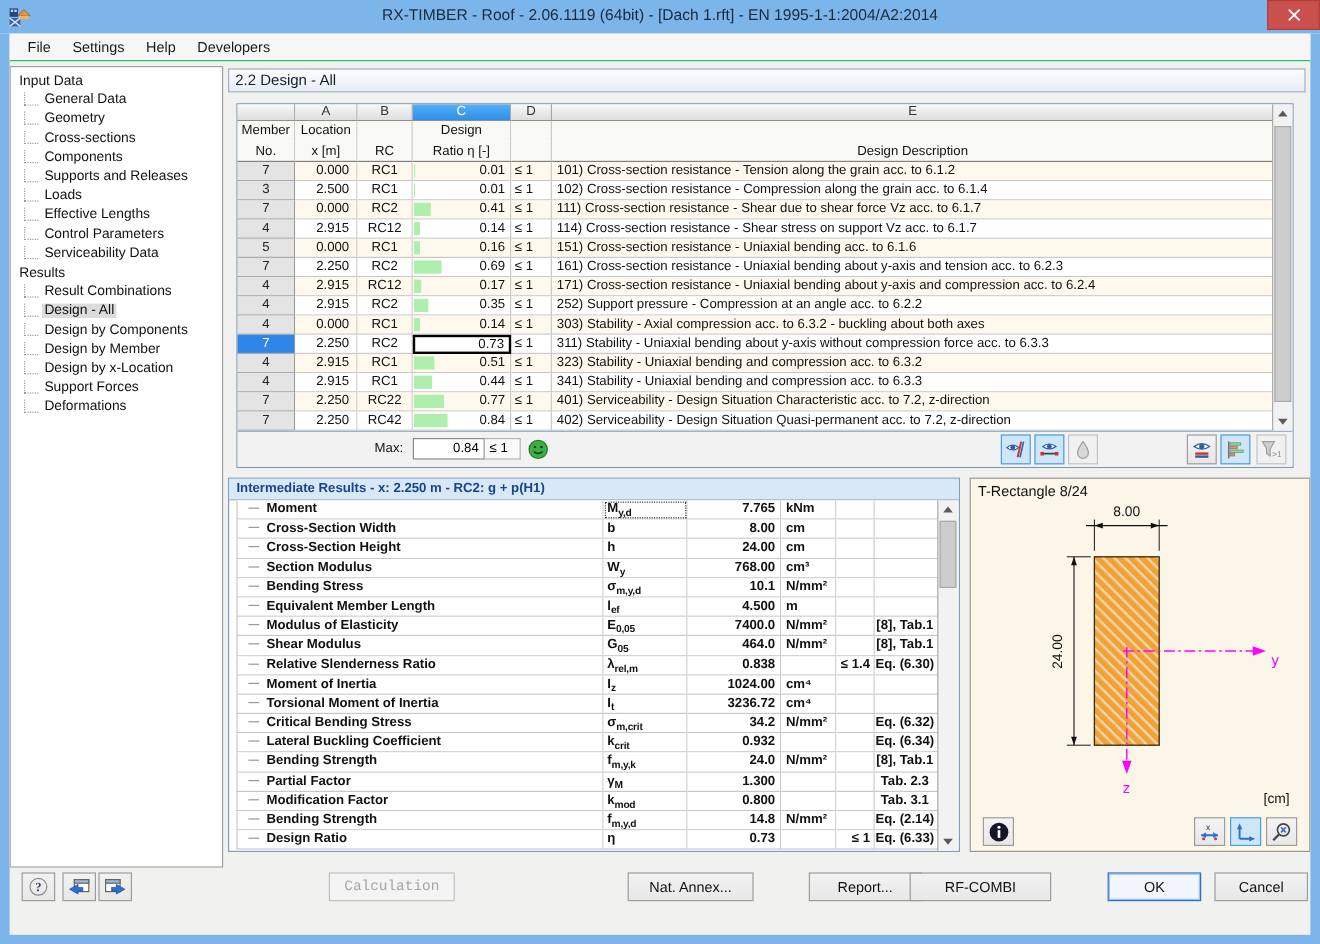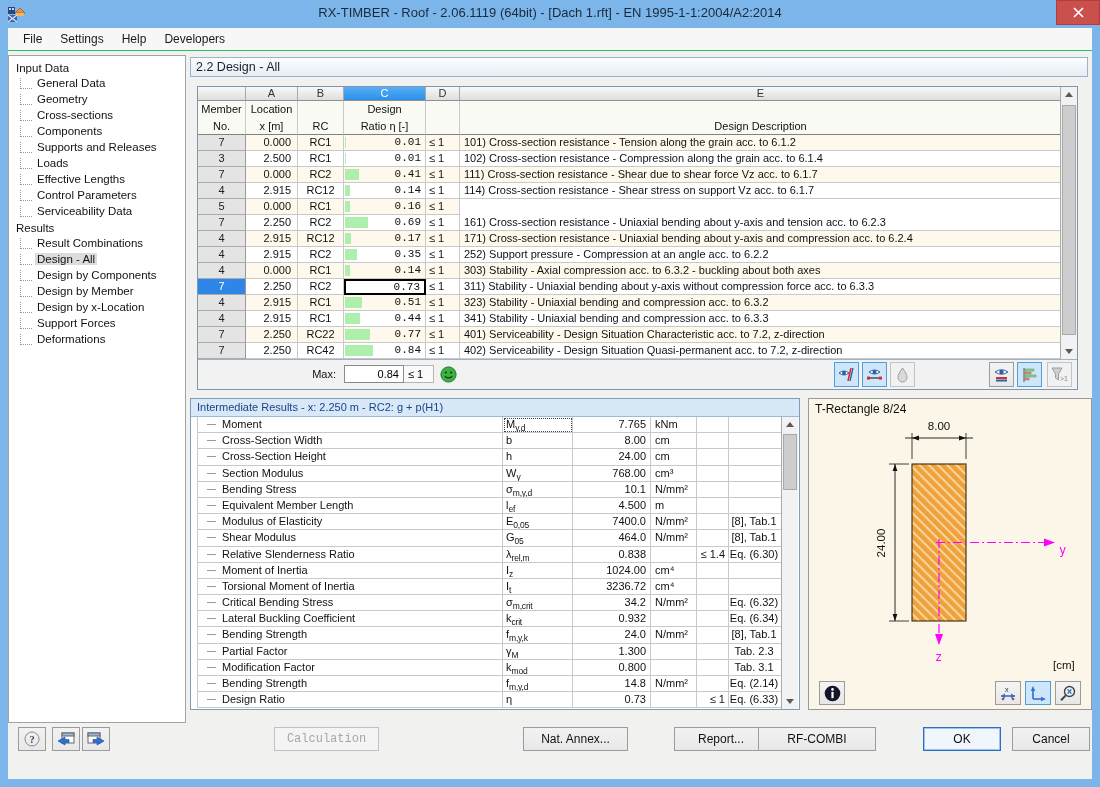--- a/index.html
+++ b/index.html
@@ -63,21 +63,21 @@
   .drow .cell { height:16px; line-height:15px; }
   .drow.odd  .cell { background:#FEF9EC; }
   .drow.even .cell { background:#FFFFFF; }
   .drow .c-m { background:#E4E4E4 !important; border-right:1px solid #9A9A9A;
                border-bottom:1px solid #ABABAB; text-align:center; color:#222; }
   .drow .c-m.sel-member { background:#2E86E8 !important; color:#FFF; }
   .drow .c-a { text-align:right; padding-right:6px; }
   .drow .c-b { text-align:center; }
   .drow .c-d { padding-left:3px; }
   .drow .c-e { padding-left:4px; }
-  .ratio-cell { position:relative;font-family:Liberation Mono, monospace; }
+  .ratio-cell { position:relative; }
   .ratio-bar { position:absolute; left:1px; top:2px; bottom:2px; background:#AEEFAD; }
   .ratio-val { position:absolute; right:4px; top:0; line-height:15px; }
   .ratio-cell.sel-cell { border:2px solid #000; background:#FFF !important; }
   .ratio-cell.sel-cell .ratio-val { line-height:12px; }
 
   
   .vscroll { position:absolute; background:#F2F2F2; border-left:1px solid #ABABAB; width:17px; }
   .vs-main { right:0; top:0; height:272px; }
   .sb-arrow { position:absolute; left:0; width:16px; height:15px; display:flex;
               align-items:center; justify-content:center; cursor:pointer; }
@@ -95,21 +95,21 @@
   .max-limit { position:absolute; left:206px; top:5px; width:30px; height:18px; background:#FAFAFA;
                border:1px solid #B5B5B5; border-left:none; font-size:11px; padding:2px 0 0 4px; }
   .smiley { position:absolute; left:242px; top:6px; }
   .tb-btn { position:absolute; top:2px; width:25px; height:25px; background:linear-gradient(#F4F4F4,#E7E7E7);
             border:1px solid #9C9C9C; display:flex; align-items:center; justify-content:center; cursor:pointer; }
   .tb-btn.active { background:#CDE6F9; border:1px solid #4E9FDC; }
   .tb-btn.disabled { background:#F1F1F1; border:1px solid #C4C4C4; }
 
   
   .int-panel { position:absolute; left:190px; top:398px; width:610px; height:312px;
-               background:#FFFFFF; border:1px solid #7F9DB9; }
+               background:#FFFFFF; border:1px solid #7F9DB9;font-weight:bold; }
   .int-header { position:absolute; left:0; right:0; top:0; height:18px; background:#D8E8F7;
                 border-bottom:1px solid #9DB9D4; color:#17448A; font-size:11px; padding:2px 0 0 6px; }
   .int-grid { position:absolute; left:6px; top:18px; width:586px; }
   .irow { display:flex; }
   .irow .cell { height:16.2px; line-height:15px; background:#FFF; border-right:1px solid #C9C9C9;
                 border-bottom:1px solid #C9C9C9; }
   .irow .cell:first-child { border-left:1px solid #C9C9C9; }
   .i-label { width:306px; }
   .i-sym { width:70px; padding-left:3px; }
   .i-val { width:78px; text-align:right; padding-right:4px; }
@@ -269,20 +269,21 @@
           </div>
           <div class="trow drow odd">
             <div class="cell c-m">5</div>
             <div class="cell c-a">0.000</div>
             <div class="cell c-b">RC1</div>
             <div class="cell c-c ratio-cell">
               <div class="ratio-bar" style="width: 5.3px;"></div>
               <span class="ratio-val">0.16</span>
             </div>
             <div class="cell c-d">≤ 1</div>
+            <div class="cell c-e">151) Cross-section resistance - Uniaxial bending acc. to 6.1.6</div>
           </div>
           <div class="trow drow even">
             <div class="cell c-m">7</div>
             <div class="cell c-a">2.250</div>
             <div class="cell c-b">RC2</div>
             <div class="cell c-c ratio-cell">
               <div class="ratio-bar" style="width: 22.8px;"></div>
               <span class="ratio-val">0.69</span>
             </div>
             <div class="cell c-d">≤ 1</div>

